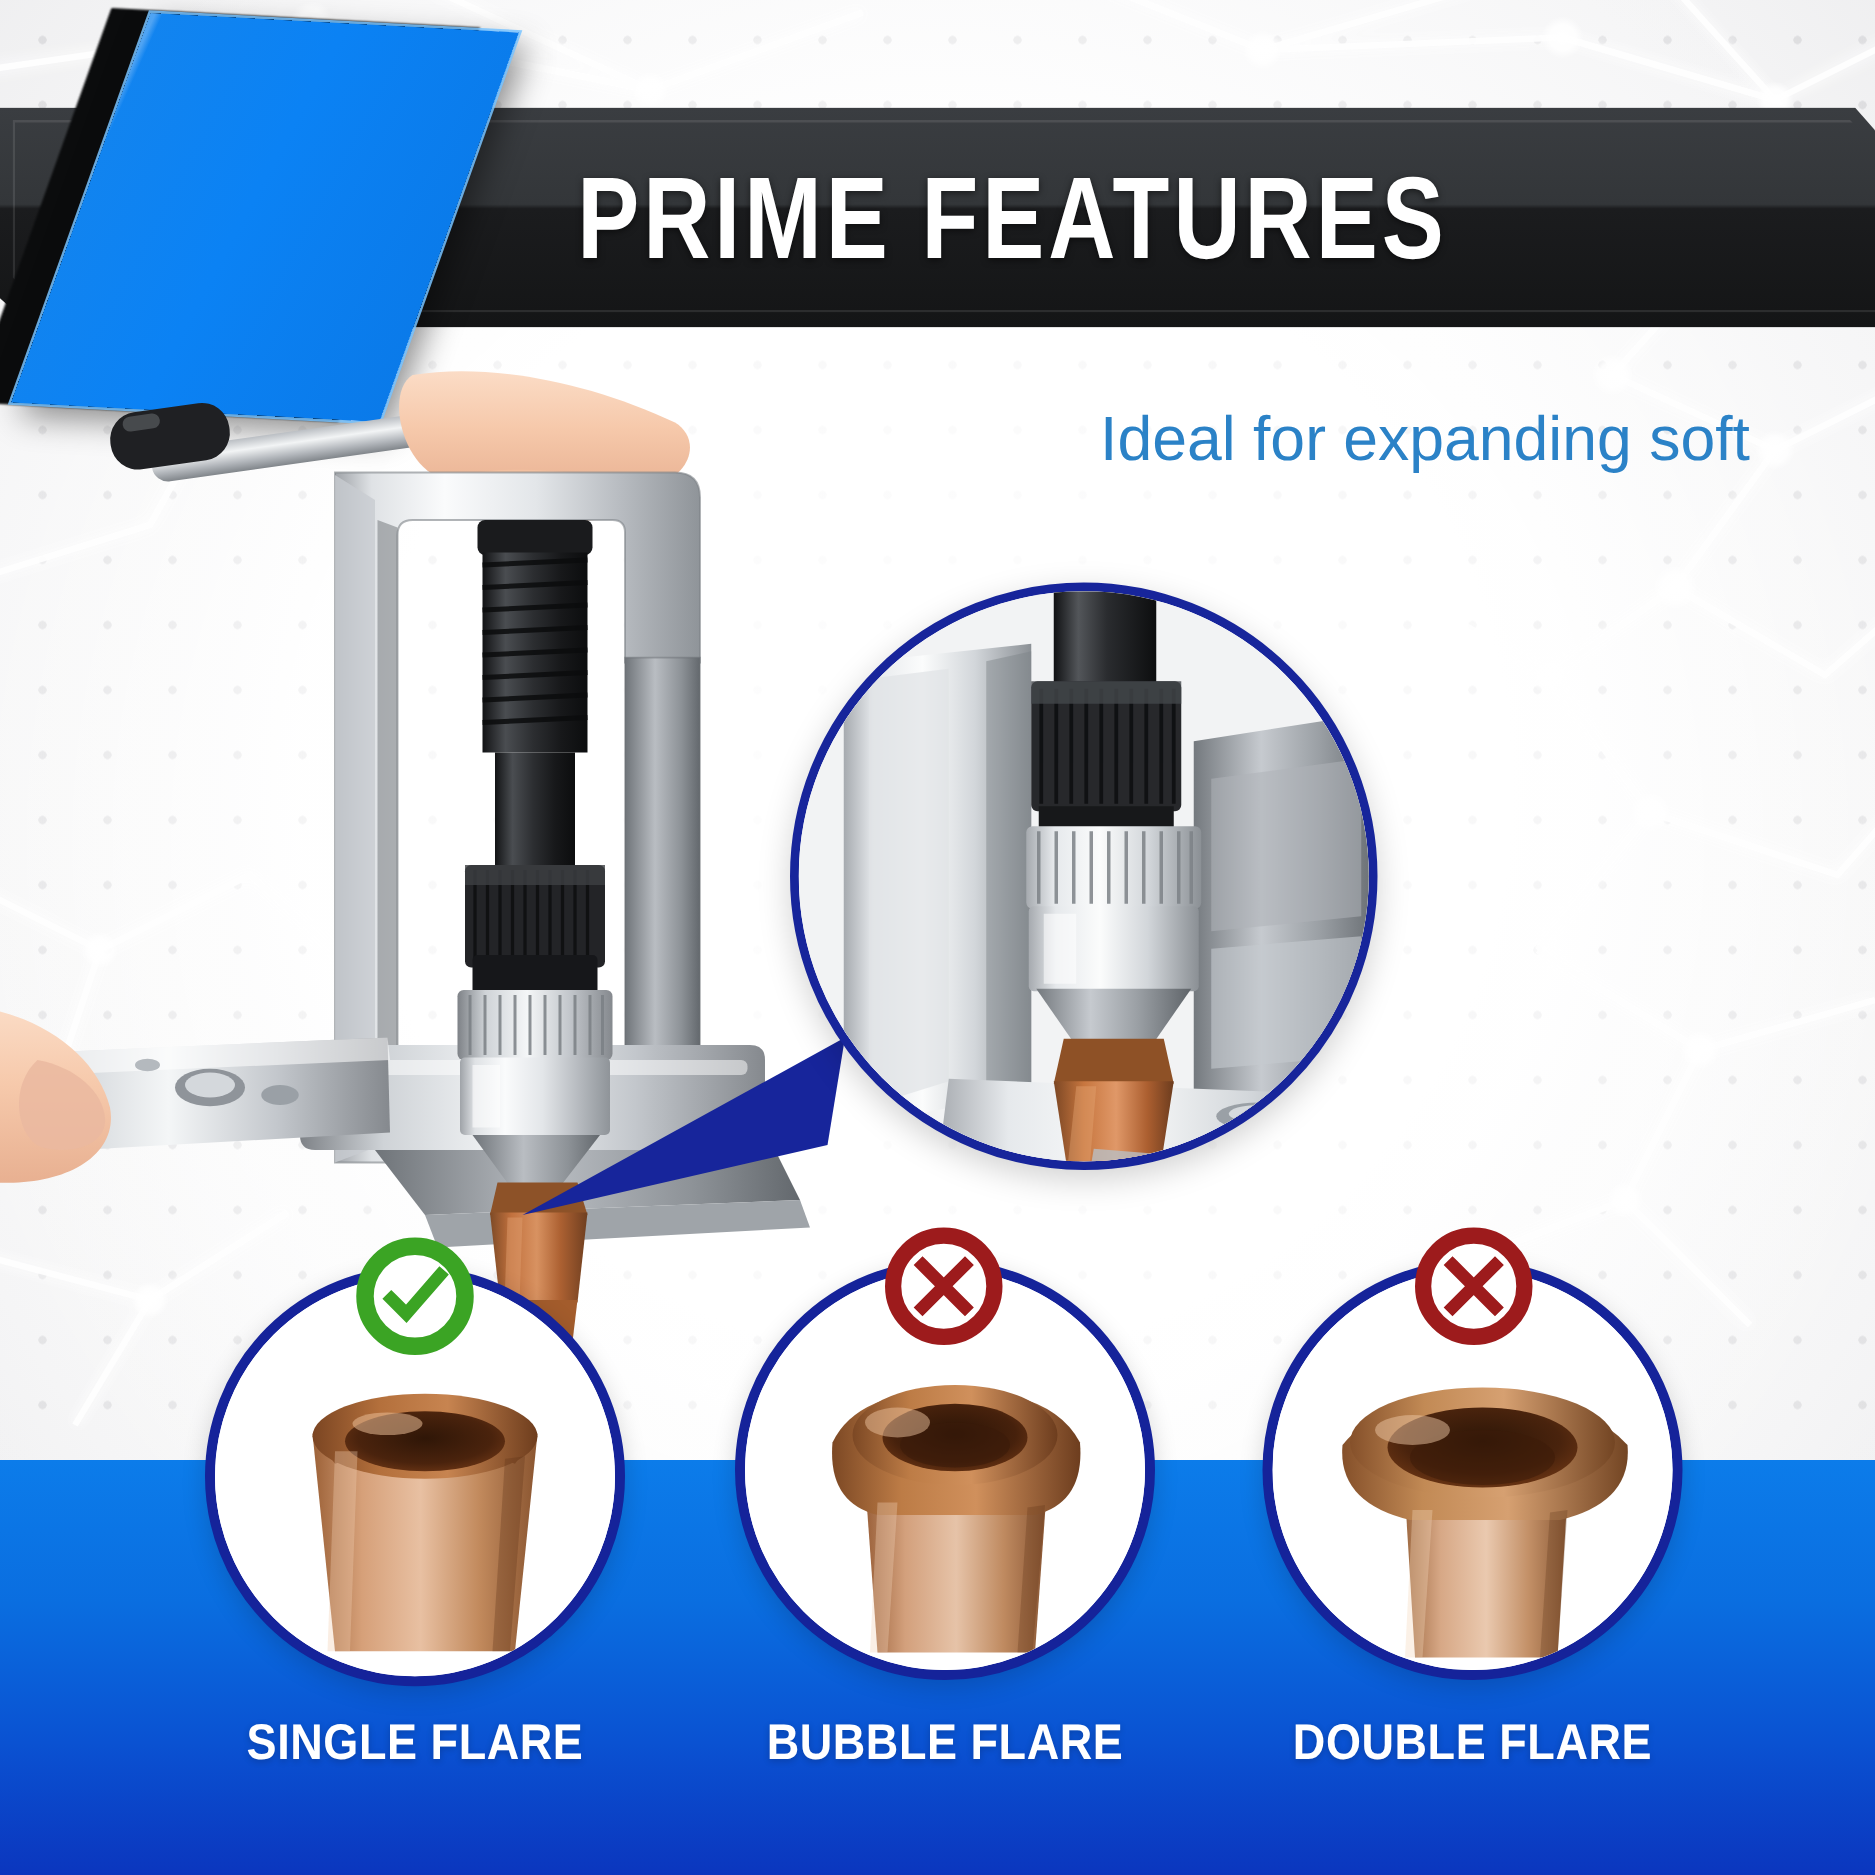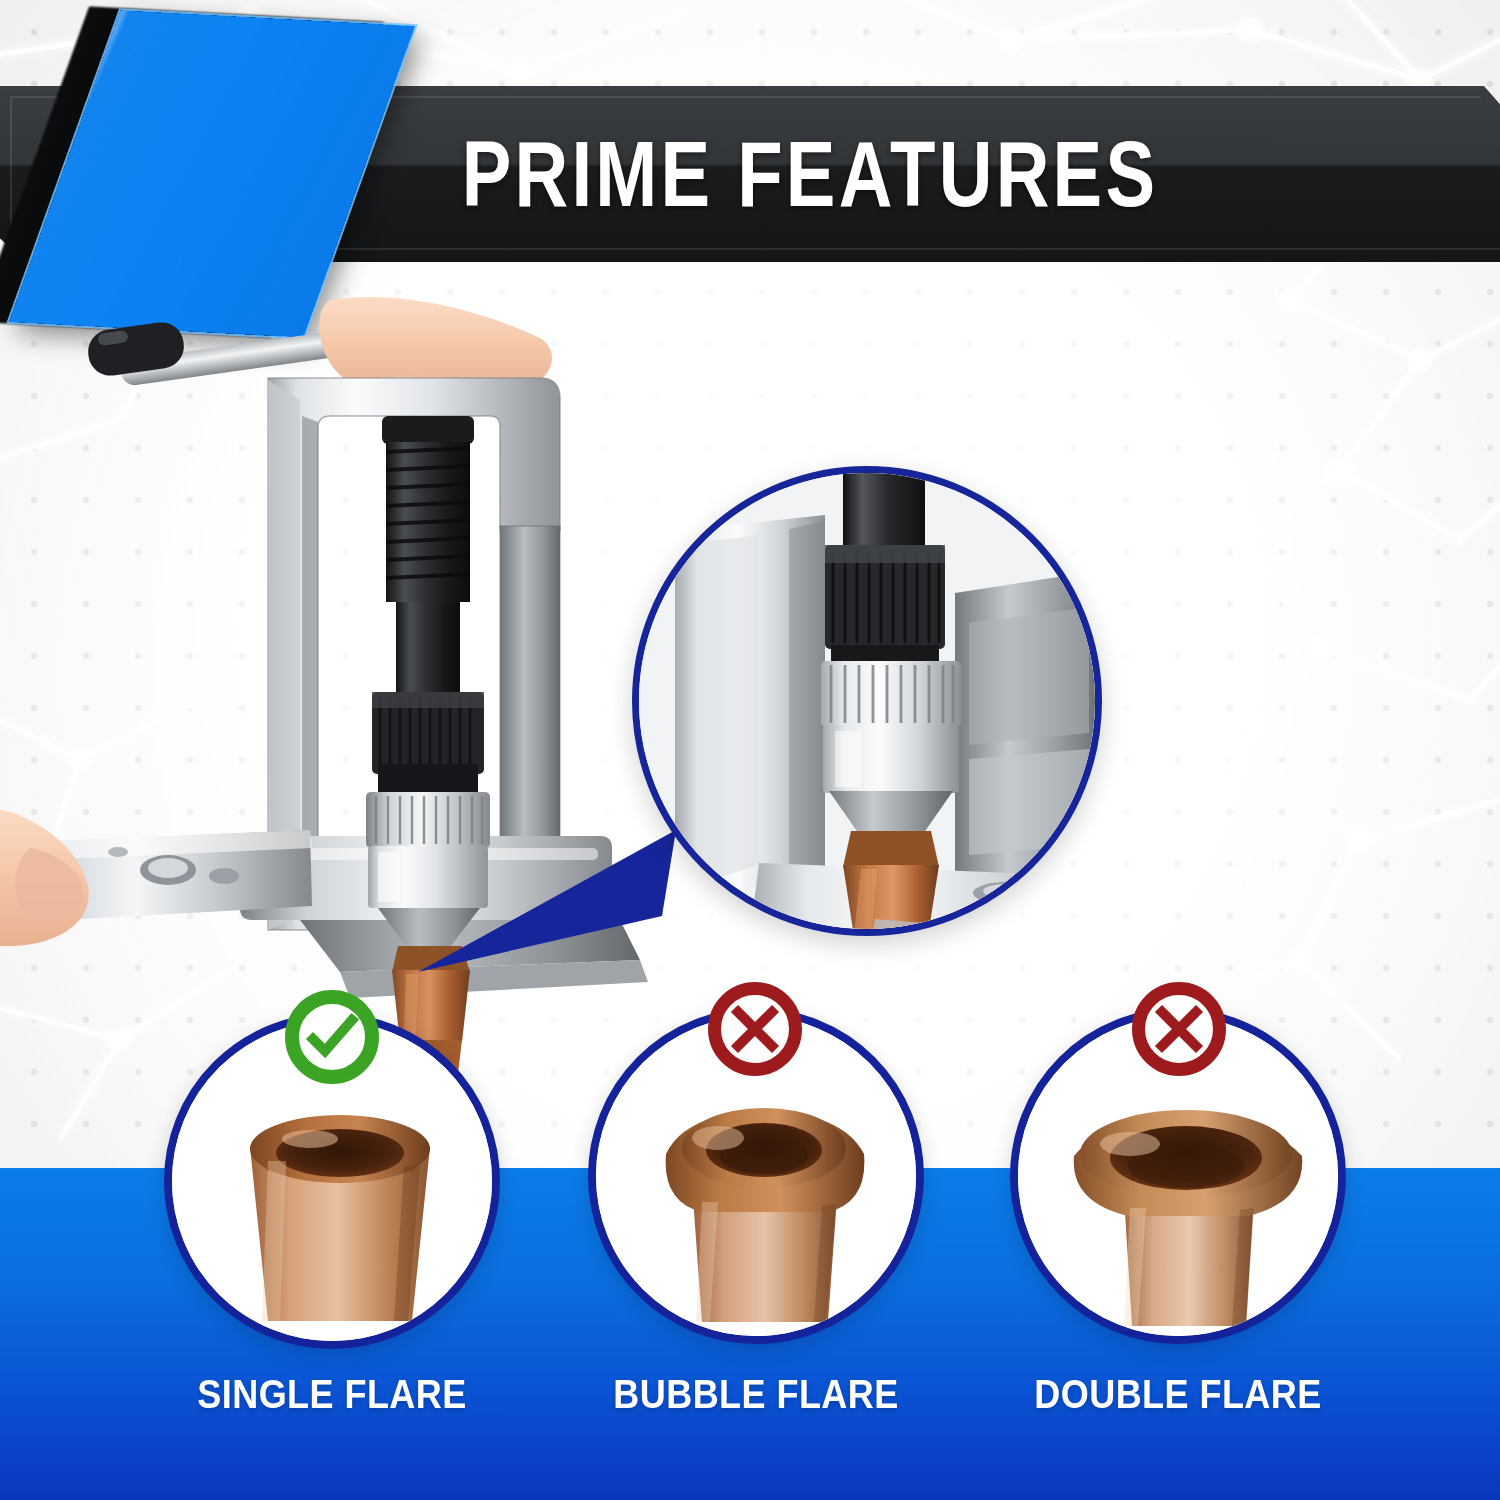--- a/index.html
+++ b/index.html
@@ -368,20 +368,21 @@
 
   <div class="banner"></div>
   <div class="banner-edge"></div>
   <div class="stripe-shadow"></div>
   <div class="stripe">
     <div class="stripe-sheen"></div>
   </div>
   <div class="banner-title">PRIME FEATURES</div>
 
   <div class="subtitle">
+    <div>Ideal for expanding soft</div>
   </div>
 
   <svg class="pointer-wedge" viewBox="0 0 280 170">
     <path d="M276 10 L262 96 L18 152 Z" fill="#17259b"></path>
   </svg>
 
   <div class="callout">
     <svg viewBox="0 0 470 470" width="470" height="470">
       <defs>
         <linearGradient id="ch1" x1="0" y1="0" x2="1" y2="0">

